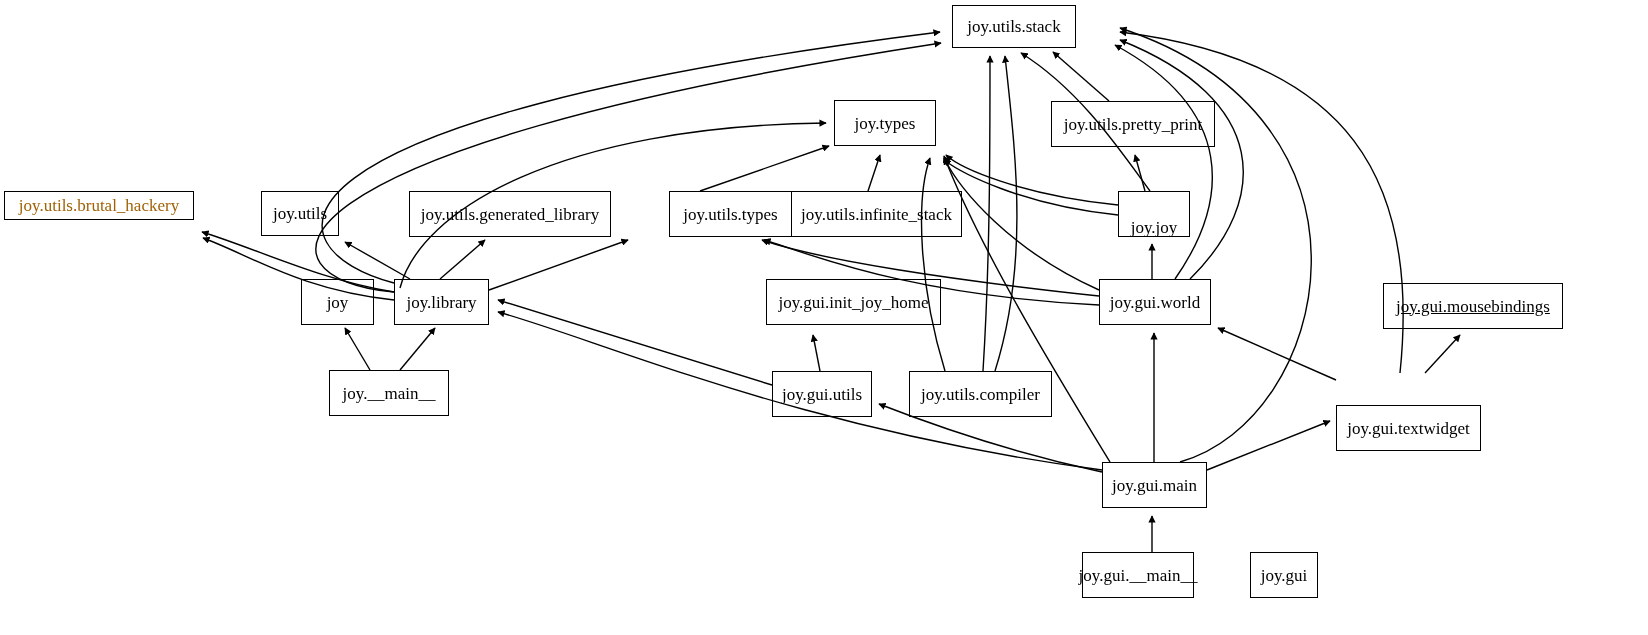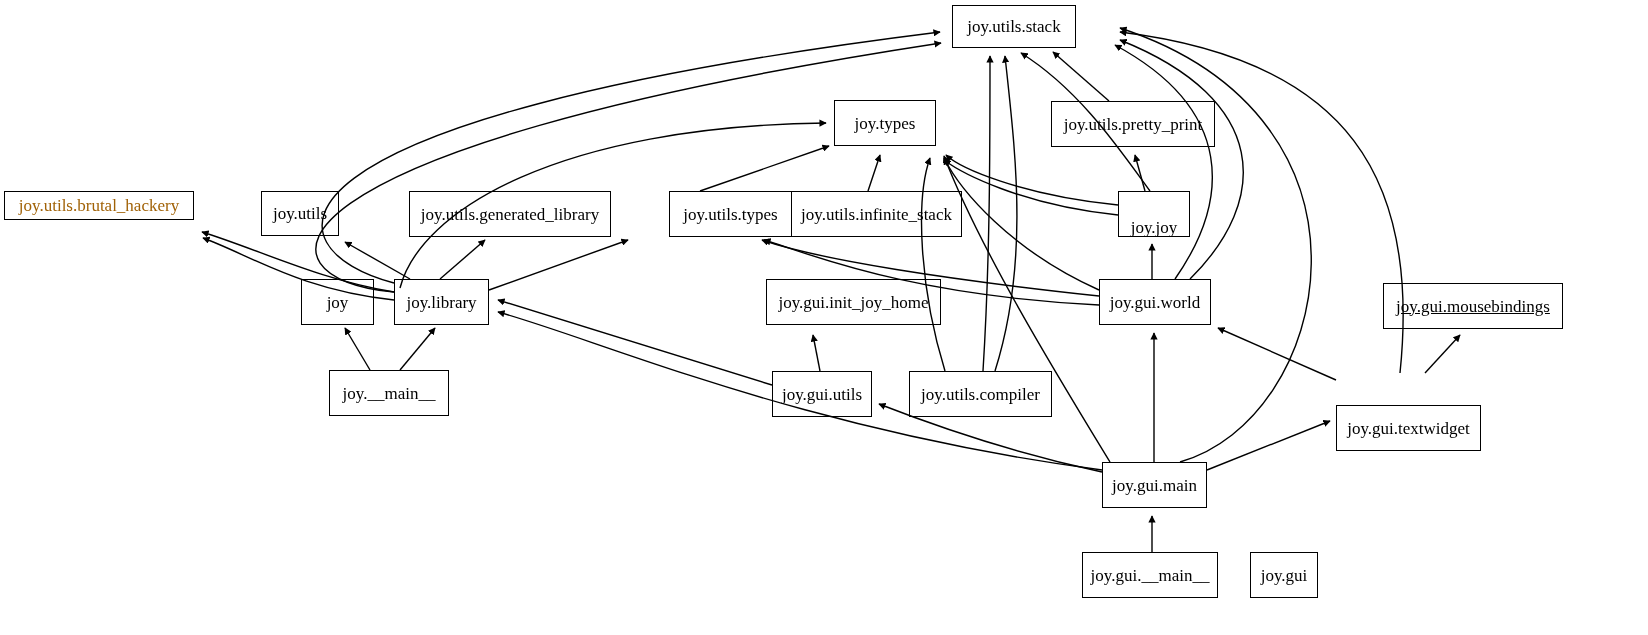--- a/index.html
+++ b/index.html
@@ -155,21 +155,21 @@
       </div>
       <div class="node" style="left: 909px; top: 371px; width: 143px; height: 46px; border-color: rgb(0, 0, 0); color: rgb(0, 0, 0);">
         <span class="label">joy.utils.compiler</span>
       </div>
       <div class="node" style="left: 1336px; top: 373px; width: 145px; height: 46px; border-color: rgb(0, 0, 0); color: rgb(0, 0, 0); margin-top: 32px;">
         <span class="label">joy.gui.textwidget</span>
       </div>
       <div class="node" style="left: 1102px; top: 462px; width: 105px; height: 46px; border-color: rgb(0, 0, 0); color: rgb(0, 0, 0);">
         <span class="label">joy.gui.main</span>
       </div>
-      <div class="node" style="left: 1082px; top: 552px; width: 136px; height: 46px; border-color: rgb(0, 0, 0); color: rgb(0, 0, 0);">
+      <div class="node" style="left: 1082px; top: 552px; width: 112px; height: 46px; border-color: rgb(0, 0, 0); color: rgb(0, 0, 0);">
         <span class="label">joy.gui.__main__</span>
       </div>
       <div class="node" style="left: 1250px; top: 552px; width: 68px; height: 46px; border-color: rgb(0, 0, 0); color: rgb(0, 0, 0);">
         <span class="label">joy.gui</span>
       </div>
     </div>
 
 </div>
 
 </body></html>

